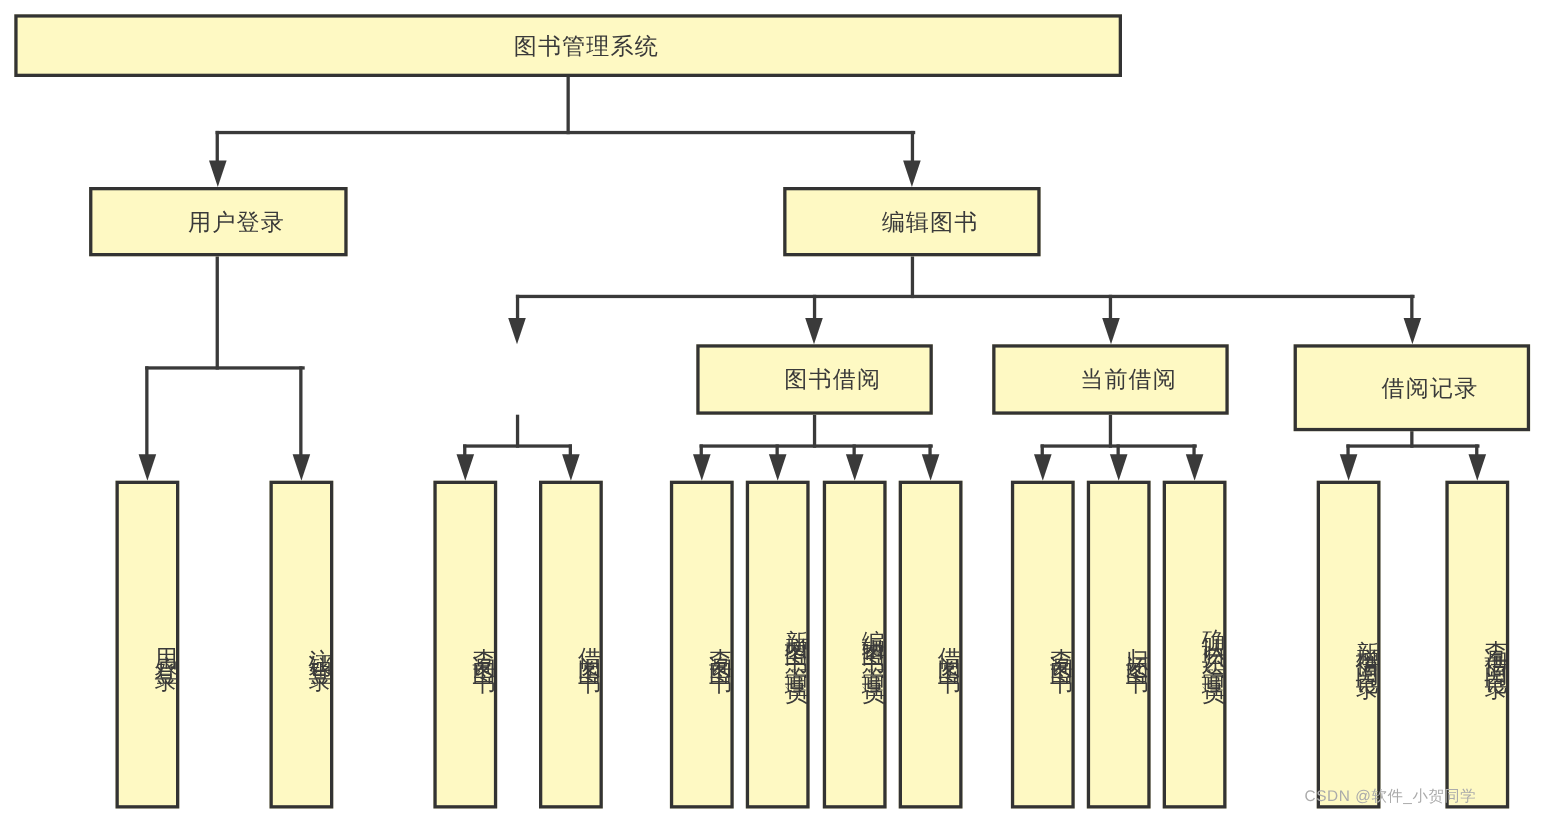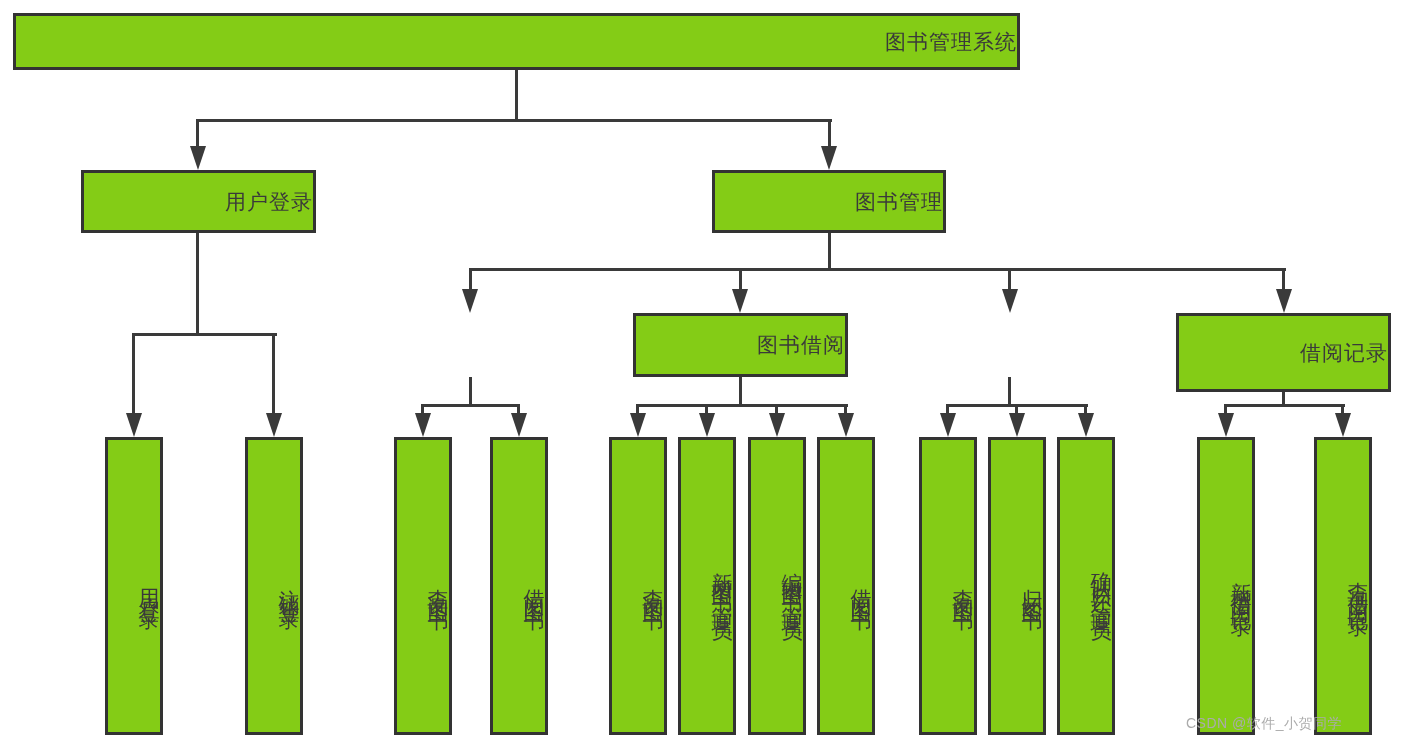--- a/index.html
+++ b/index.html
@@ -8,24 +8,24 @@
     width: 1405px;
     height: 747px;
     background: var(--background, #ffffff);
     font-family: "Liberation Sans", sans-serif;
     overflow: hidden;
   }
   .box {
     position: absolute;
     box-sizing: border-box;
     border: 3px solid var(--box_border, #333);
-    background: #84cc16;
+    background: #fef9c3;
     display: flex;
     align-items: center;
-    justify-content: flex-end;
+    justify-content: center;
     z-index: 2;
     padding-left: 33px;
   }
   .hbox .lbl {
     font-size: 21px;
     color: var(--text, #3a3a3a);
     letter-spacing: 1px;
     white-space: nowrap;
   }
   .vbox .lbl {
@@ -67,25 +67,28 @@
 <div class="canvas">
 
   <div class="box hbox" style="left:13px;top:13px;width:1007px;height:57px">
     <span class="lbl">图书管理系统</span>
   </div>
 
   <div class="box hbox" style="left:81px;top:170px;width:235px;height:63px">
     <span class="lbl">用户登录</span>
   </div>
   <div class="box hbox" style="left:712px;top:170px;width:234px;height:63px">
-    <span class="lbl">图书管理</span>
+    <span class="lbl">编辑图书</span>
   </div>
 
   <div class="box hbox" style="left:633px;top:313px;width:215px;height:64px">
     <span class="lbl">图书借阅</span>
+  </div>
+  <div class="box hbox" style="left:902px;top:313px;width:215px;height:64px">
+    <span class="lbl">当前借阅</span>
   </div>
   <div class="box hbox" style="left:1176px;top:313px;width:215px;height:79px">
     <span class="lbl">借阅记录</span>
   </div>
 
   <div class="box vbox" style="left:105px;top:437px;width:58px;height:298px">
     <span class="lbl">用户登录</span>
   </div>
   <div class="box vbox" style="left:245px;top:437px;width:58px;height:298px">
     <span class="lbl">注销登录</span>

